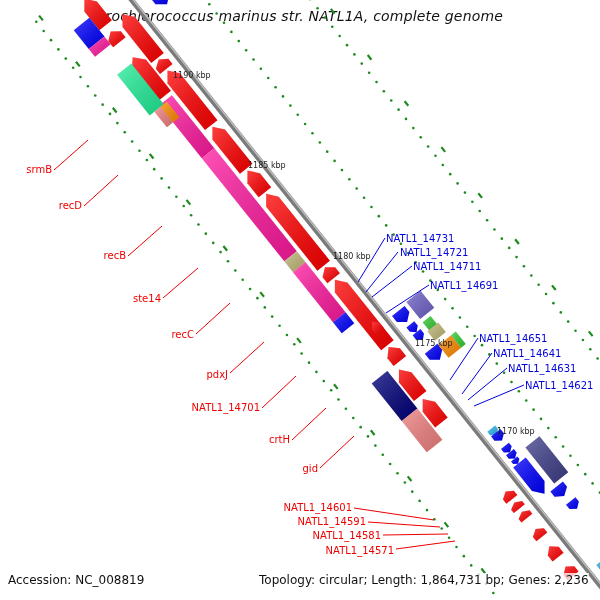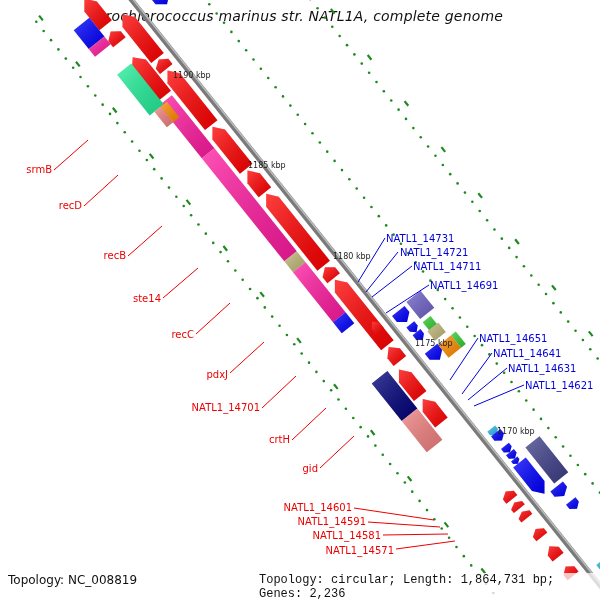--- a/index.html
+++ b/index.html
@@ -1,20 +1,20 @@
 <!DOCTYPE html>
 <html><head>
 <meta charset="utf-8">
 <style>
   html, body { margin: 0; padding: 0; background: #ffffff; }
   body { width: 600px; height: 600px; overflow: hidden; position: relative; font-family: "DejaVu Sans", sans-serif; }
   #map { position: absolute; left: 0; top: 0; }
   .title { position: absolute; top: 8px; left: 0; width: 600px; text-align: center; font-style: italic; font-size: 14px; color: #111; letter-spacing: 0.2px; }
   .footer-left { position: absolute; left: 8px; top: 573px; font-size: 12px; color: #111; }
-  .footer-right { position: absolute; left: 259px; top: 573px; font-size: 12px; color: #111; background: rgba(255,255,255,0.75); font-family: Liberation Mono, monospace; }
+  .footer-right { position: absolute; left: 259px; top: 573px; font-size: 12px; color: #111; background: rgba(255,255,255,0.75); }
   .lbl { font-family: "DejaVu Sans", sans-serif; font-size: 10px; }
   .tick-lbl { font-family: "DejaVu Sans", sans-serif; font-size: 8px; fill: #222; }
 </style>
 </head>
 <body>
 
 <div class="title">Prochlorococcus marinus str. NATL1A, complete genome</div>
 
 <svg id="map" width="600" height="600" viewBox="0 0 600 600">
   <defs>
@@ -435,14 +435,14 @@
     </g>
   <g id="tick-labels-layer">
       <text x="173" y="78" class="tick-lbl">1190 kbp</text>
       <text x="248" y="168" class="tick-lbl">1185 kbp</text>
       <text x="333" y="259" class="tick-lbl">1180 kbp</text>
       <text x="415" y="346" class="tick-lbl">1175 kbp</text>
       <text x="497" y="434" class="tick-lbl">1170 kbp</text>
     </g>
 </svg>
 
-<div class="footer-left">Topology: NC_008819</div>
+<div class="footer-left">Accession: NC_008819</div>
 <div class="footer-right">Topology: circular; Length: 1,864,731 bp; Genes: 2,236</div>
 
 </body></html>

